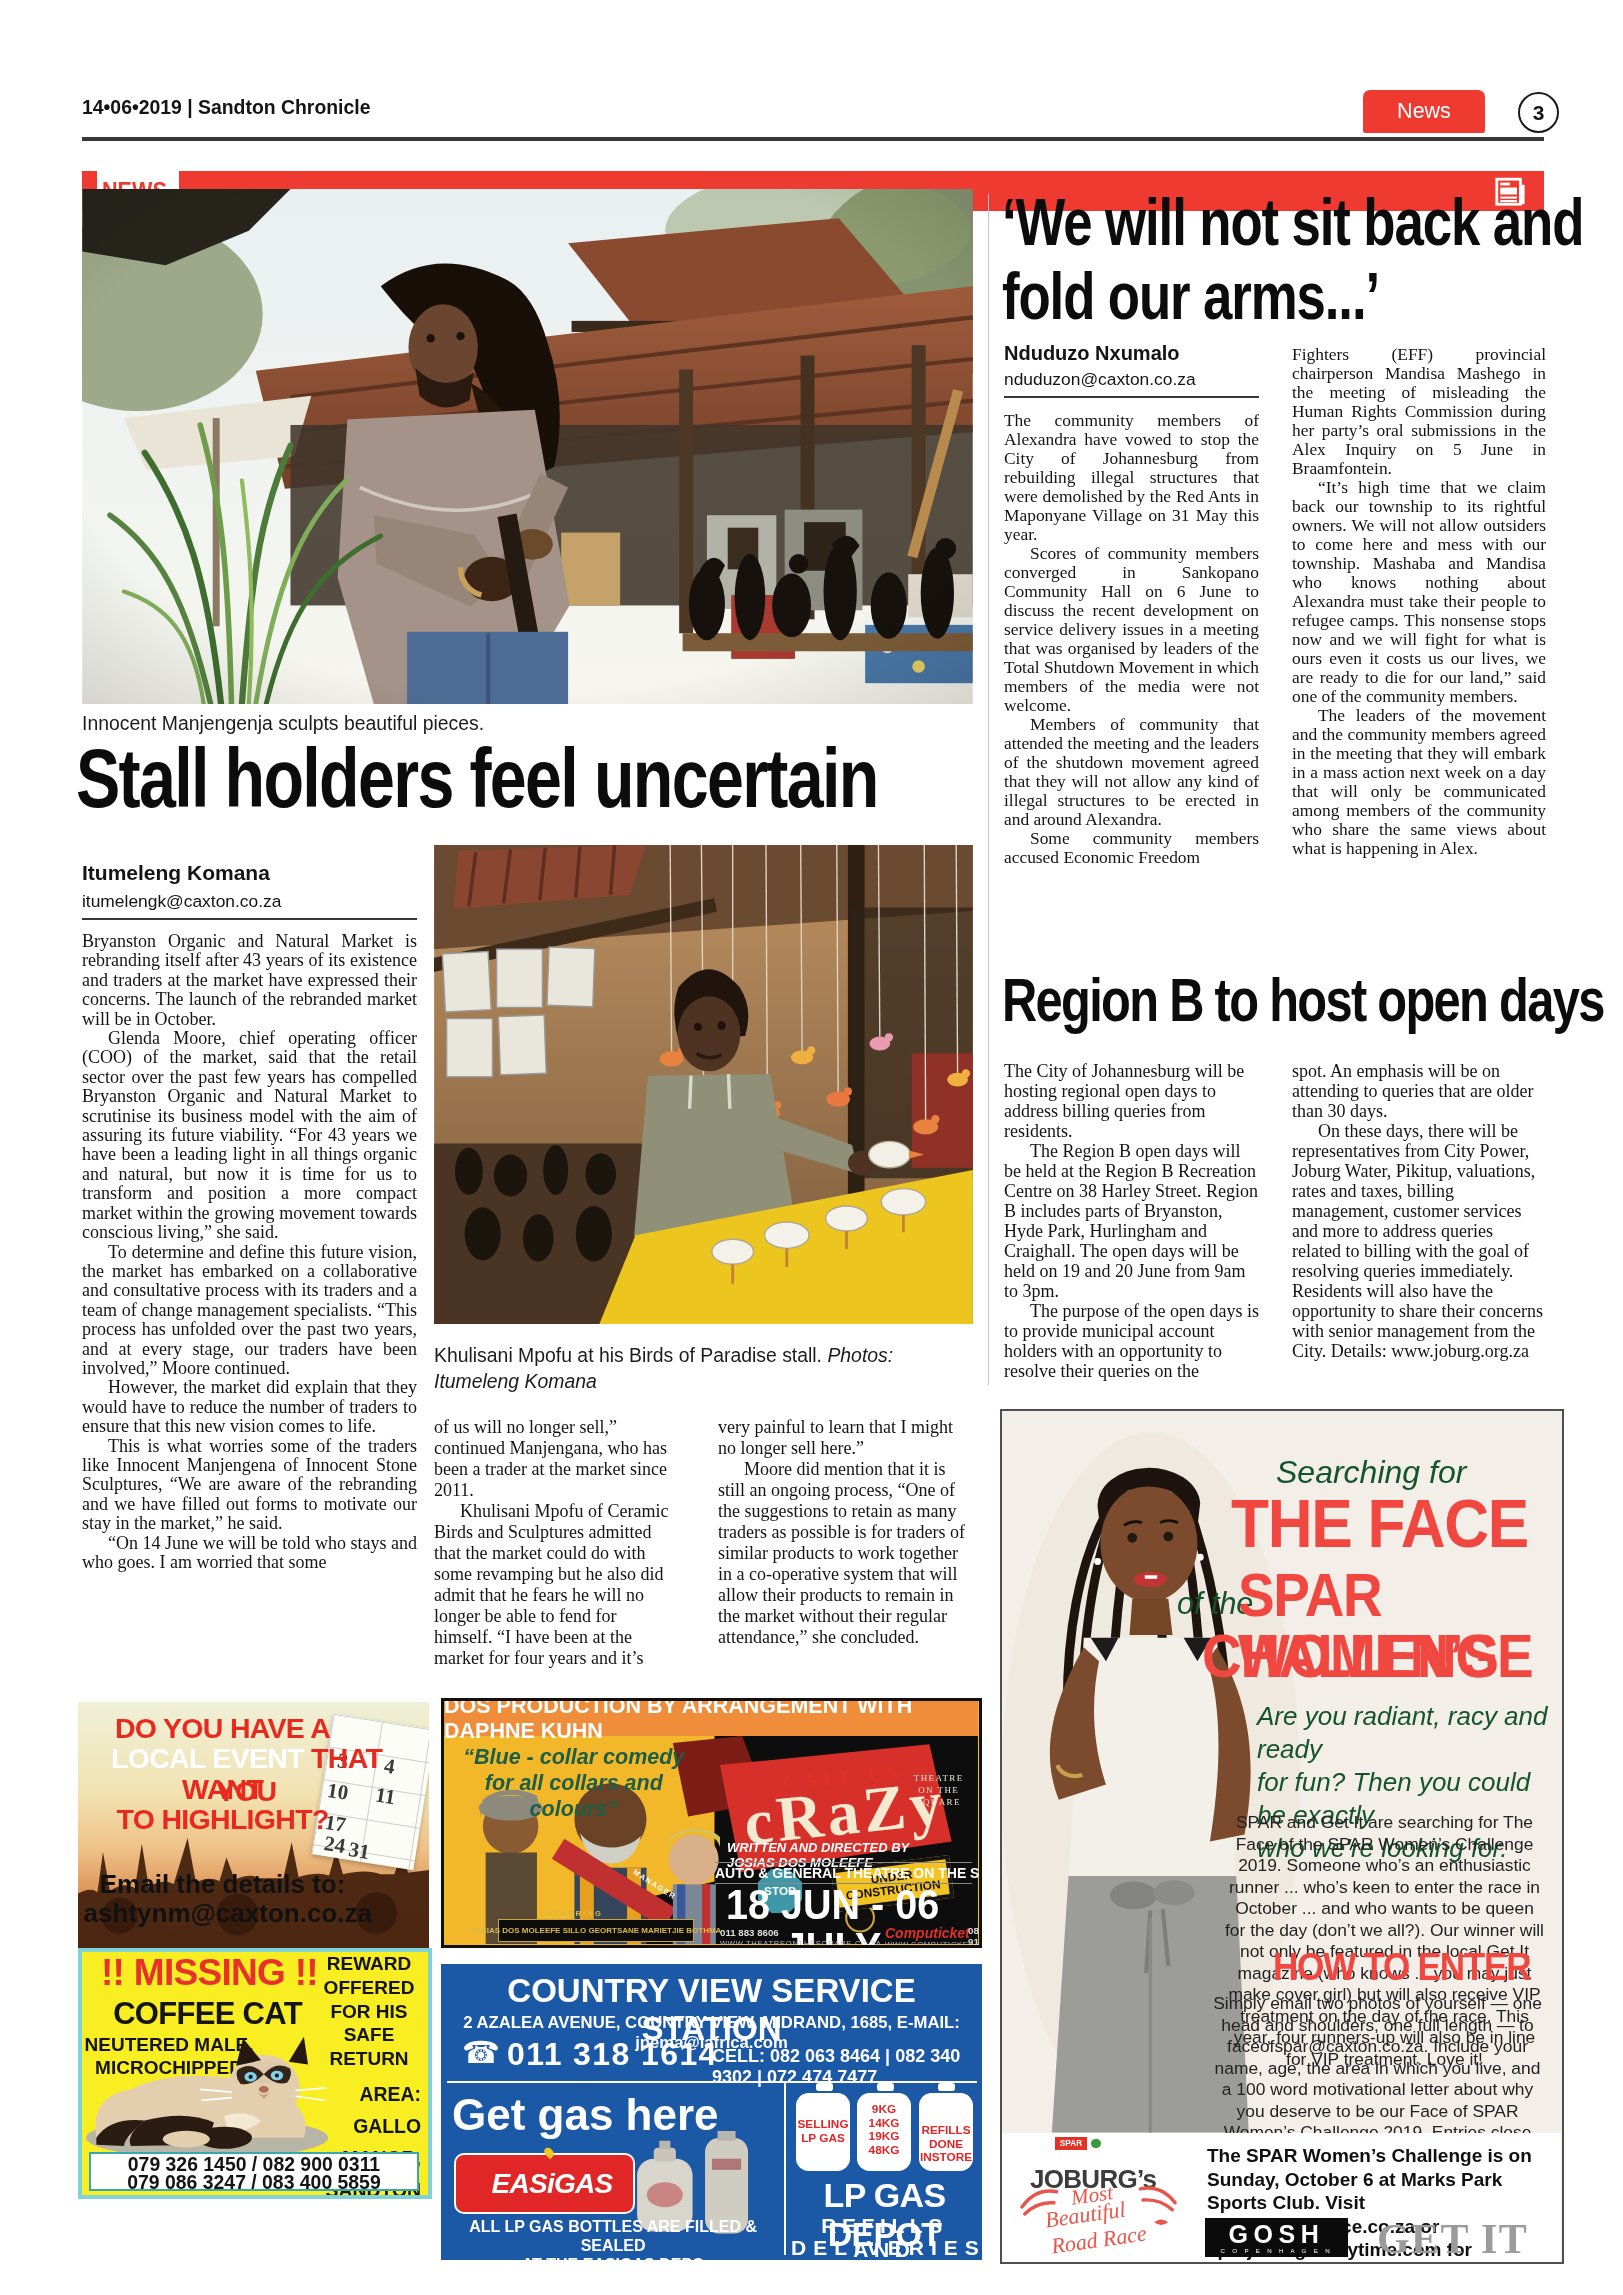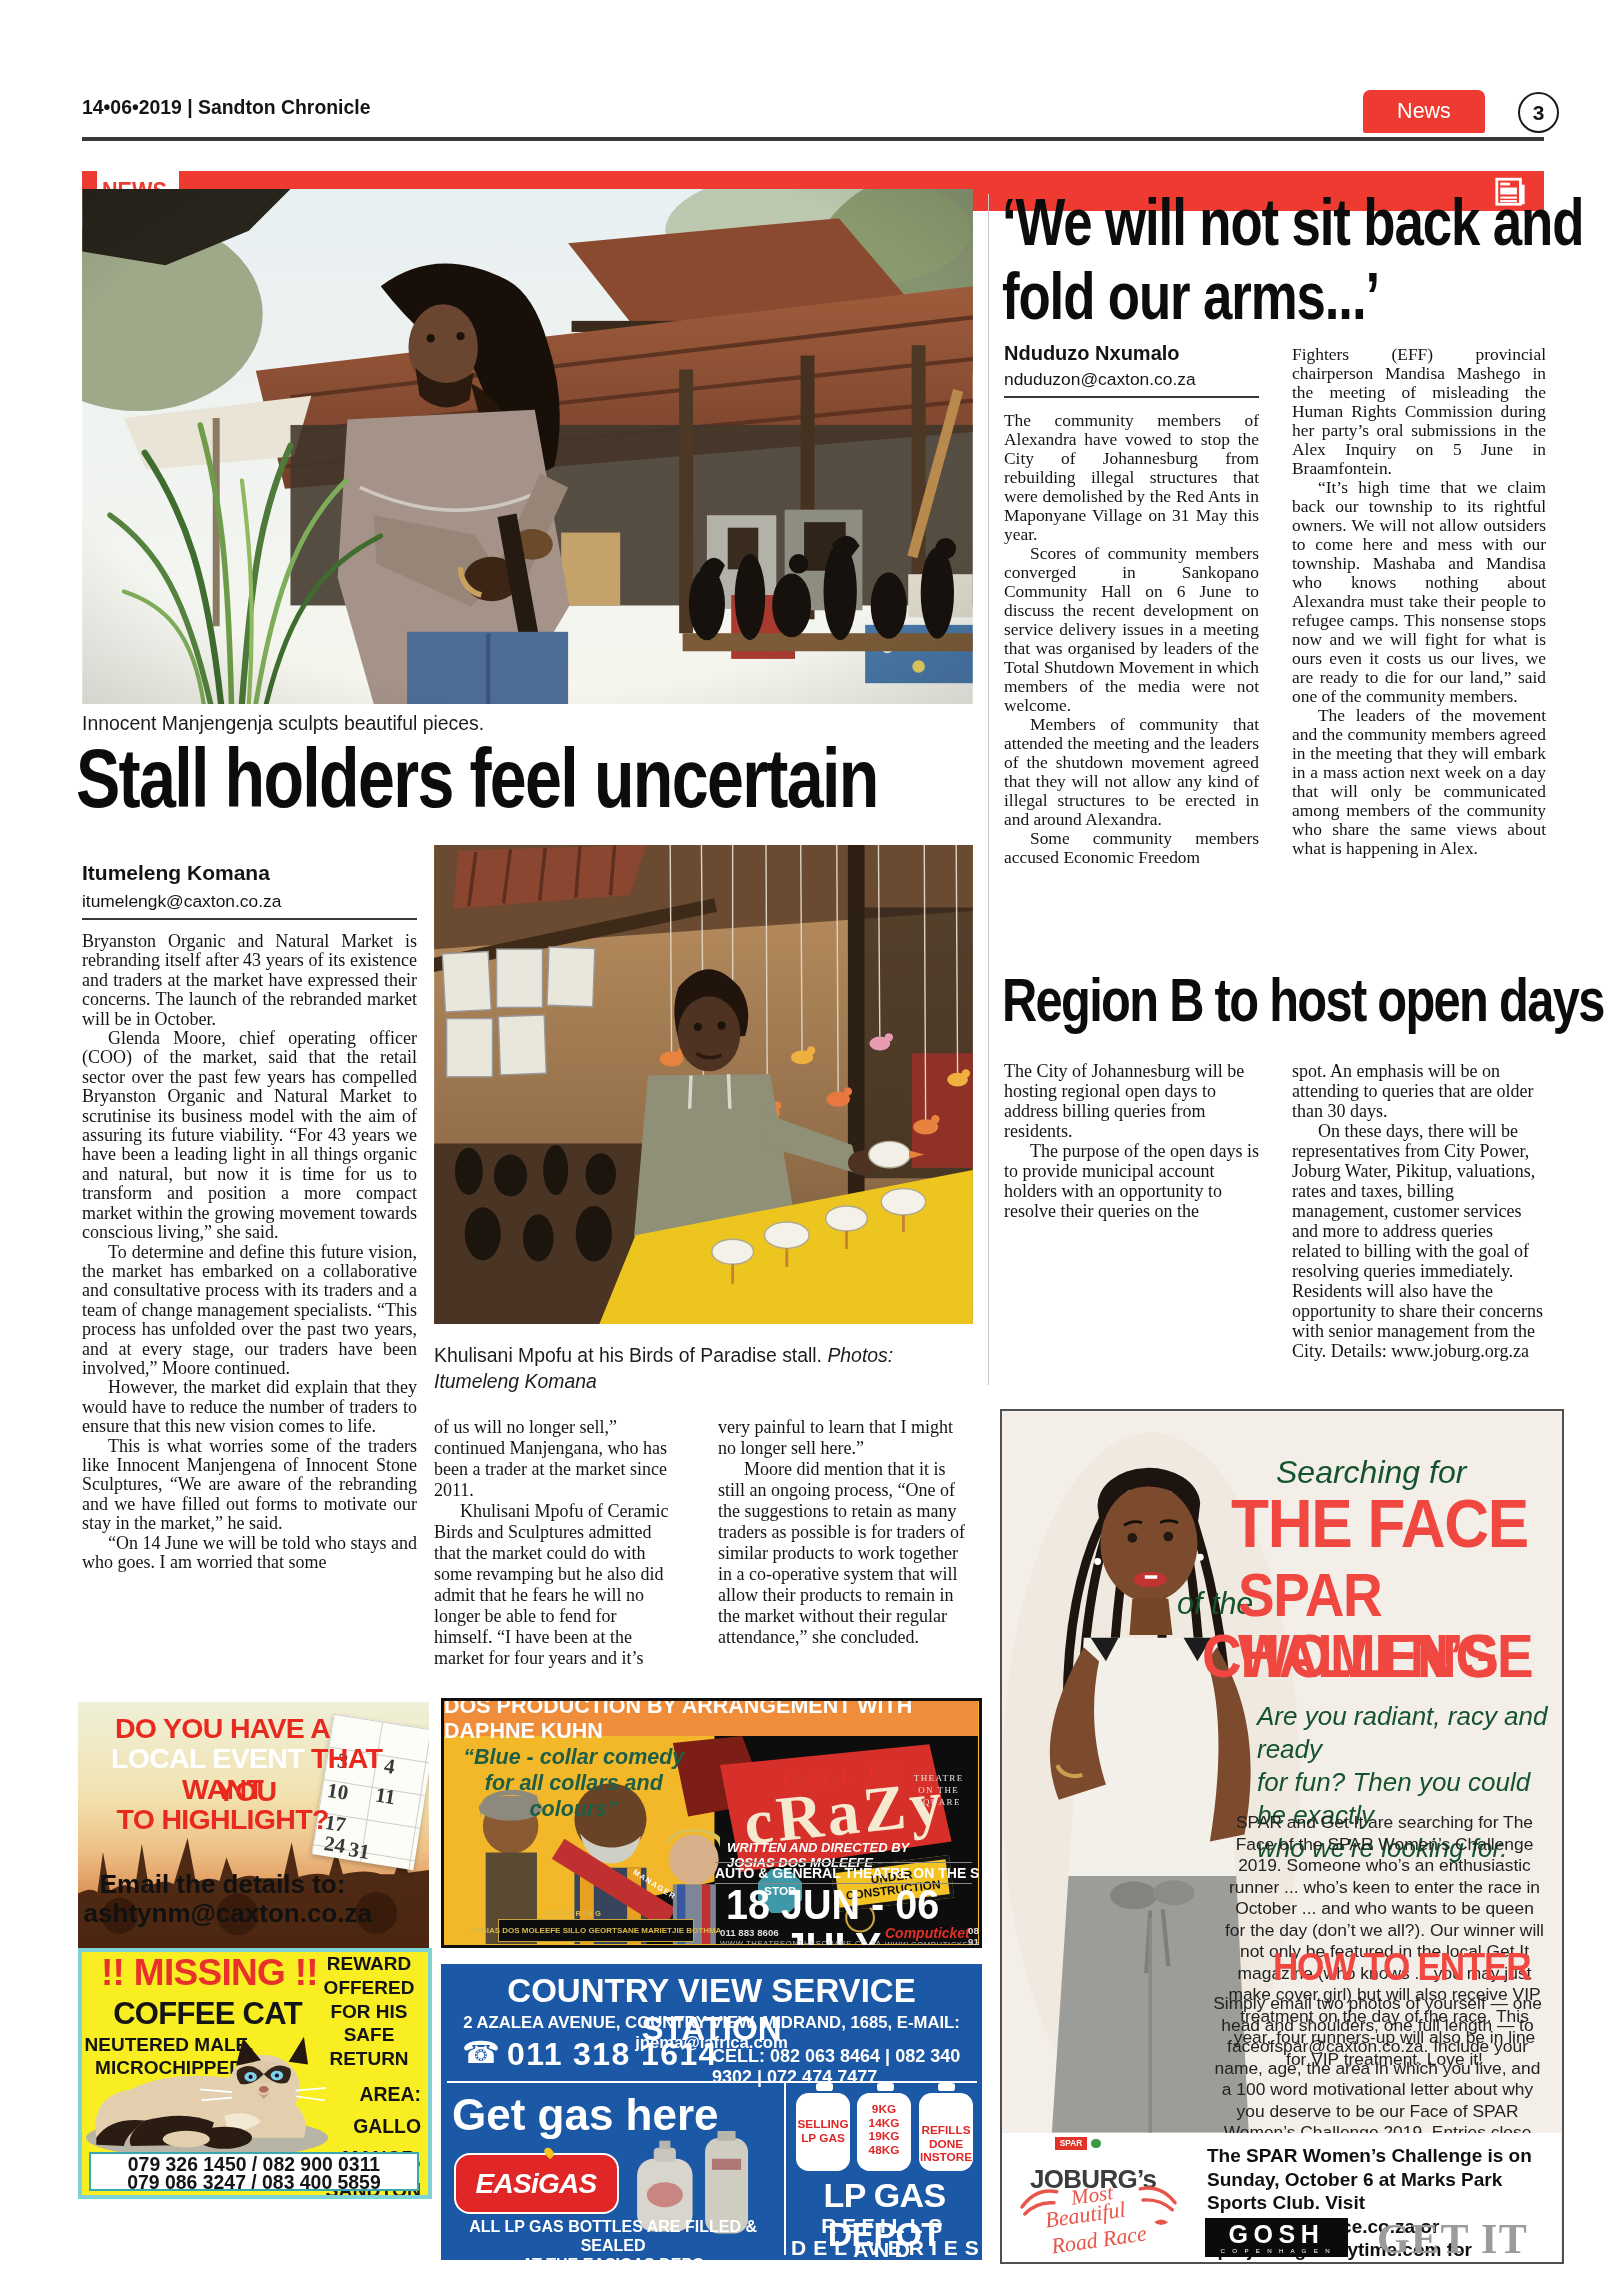--- a/index.html
+++ b/index.html
@@ -39,22 +39,22 @@
   .cat .t{color:#e8312b;font-weight:800;}
   
   .thA{border:3.5px solid #101010;box-sizing:border-box;background:#f2b82a;overflow:hidden;}
   .th-banner{background:#ef8d3a;color:#fff;font-weight:800;font-size:21.5px;display:flex;align-items:center;justify-content:center;letter-spacing:0;}
   .ucsign{background:#f2c322;border:4.9px solid #141414;box-sizing:border-box;transform:rotate(-7deg);
           color:#111;font-weight:800;font-size:11.8px;line-height:1.1;display:flex;align-items:center;justify-content:center;text-align:center;}
   .stop{background:#3f98a8;color:#fff;font-weight:800;font-size:11.8px;display:flex;align-items:center;justify-content:center;
         clip-path:polygon(30% 0,70% 0,100% 30%,100% 70%,70% 100%,30% 100%,0 70%,0 30%);}
   
   .cv{background:#1b58a5;color:#fff;overflow:hidden;}
-  .easibox{background:#e02627;border:2.8px solid #fff;border-radius:16px;color:#fff;
-           display:flex;align-items:center;justify-content:center;font-weight:800;font-style:italic;font-size:28px;letter-spacing:-0.7px;}
+  .easibox{background:#e02627;border:2.8px solid #fff;border-radius:10px;color:#fff;
+           display:flex;align-items:center;justify-content:center;font-weight:800;font-style:italic;font-size:28px;letter-spacing:-0.7px;padding-left:16px;}
   .bottle{background:#fff;border-radius:12.5px;}
   .bottle-t{color:#e02627;font-weight:800;font-size:11.8px;line-height:1.15;text-align:center;}
   
   .spar{background:#f3eee7;border:2.1px solid #4f4f4f;box-sizing:border-box;overflow:hidden;}
   .spar-red{color:#f04840;font-weight:800;letter-spacing:-1.4px;line-height:1;}
   .spar-it{color:#14532d;font-style:italic;}
   .spar-body{font-size:17.4px;line-height:21.5px;text-align:center;color:#222;}
   .gosh{background:#0b0b0b;color:#fff;display:flex;flex-direction:column;align-items:center;justify-content:center;}
 </style>
 </head>
@@ -300,20 +300,21 @@
   </div>
   <div class="abs serif txtA just ind" style="left:1292px;top:345px;width:254px;">
     <p>Fighters (EFF) provincial chairperson Mandisa Mashego in the meeting of misleading the Human Rights Commission during her party’s oral submissions in the Alex Inquiry on 5 June in Braamfontein.</p>
     <p>“It’s high time that we claim back our township to its rightful owners. We will not allow outsiders to come here and mess with our township. Mashaba and Mandisa who knows nothing about Alexandra must take their people to refugee camps. This nonsense stops now and we will fight for what is ours even it costs us our lives, we are ready to die for our land,” said one of the community members.</p>
     <p>The leaders of the movement and the community members agreed in the meeting that they will embark in a mass action next week on a day that will only be communicated among members of the community who share the same views about what is happening in Alex.</p>
   </div>
 
   <div class="abs hl cond" style="left:1002px;top:970px;font-size:61px;width:819px;">Region B to host open days</div>
   <div class="abs serif txtC ind" style="left:1004px;top:1061px;width:255px;">
     <p>The City of Johannesburg will be hosting regional open days to address billing queries from residents.</p>
+    <p>The Region B open days will be held at the Region B Recreation Centre on 38 Harley Street. Region B includes parts of Bryanston, Hyde Park, Hurlingham and Craighall. The open days will be held on 19 and 20 June from 9am to 3pm.</p>
     <p>The purpose of the open days is to provide municipal account holders with an opportunity to resolve their queries on the</p>
   </div>
   <div class="abs serif txtC ind" style="left:1292px;top:1061px;width:254px;">
     <p>spot. An emphasis will be on attending to queries that are older than 30 days.</p>
     <p>On these days, there will be representatives from City Power, Joburg Water, Pikitup, valuations, rates and taxes, billing management, customer services and more to address queries related to billing with the goal of resolving queries immediately. Residents will also have the opportunity to share their concerns with senior management from the City. Details: www.joburg.org.za</p>
   </div>
 
   <div class="abs evt" style="left:78px;top:1702px;width:351px;height:268px;">
     <svg class="abs" style="left:0;bottom:0;" width="351" height="132" viewBox="0 0 506 190">
       <path d="M0,190 L0,80 Q18,70 28,78 L36,20 L46,76 Q66,62 82,72 L92,8 L102,70 Q122,58 138,66 L158,0 L170,64 Q188,54 204,62 L214,28 L226,60 Q248,50 262,58 L296,58 L308,6 L318,56 Q346,48 362,54 L372,18 L382,52 Q416,44 436,52 L456,52 L466,24 L476,50 L506,46 L506,190 Z" fill="#46230f" opacity=".95"></path>

